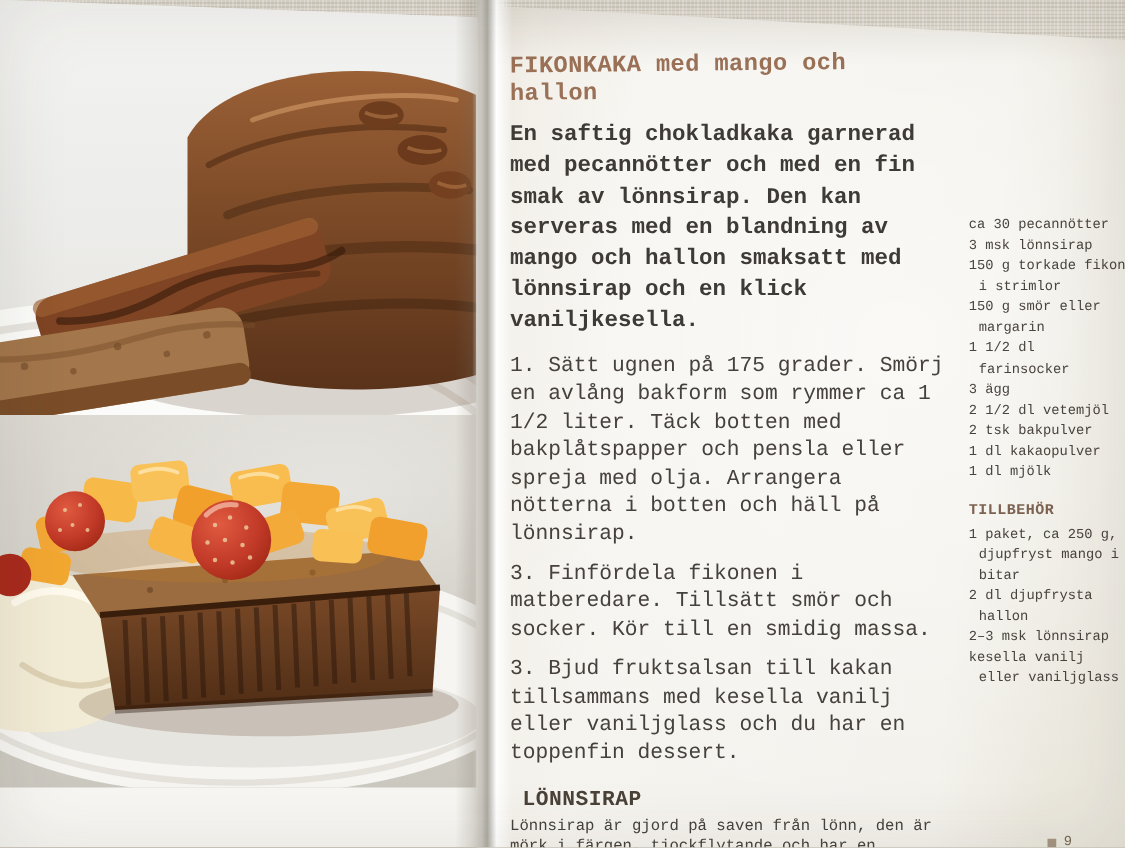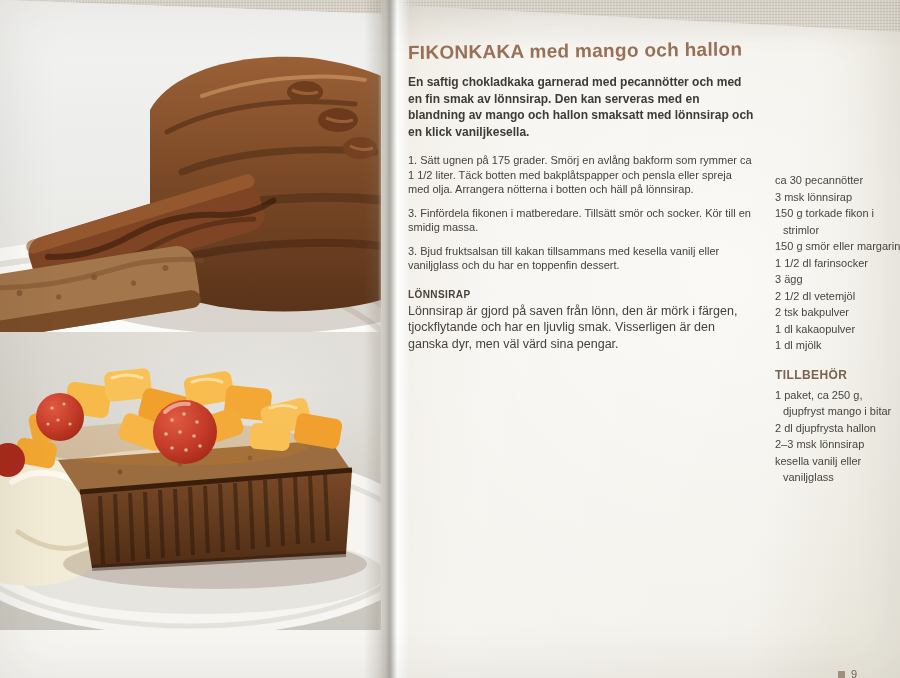--- a/index.html
+++ b/index.html
@@ -1,18 +1,18 @@
 <!DOCTYPE html>
 <html><head>
 <meta charset="utf-8">
 <style>
   html,body{margin:0;padding:0;background:#b9b4aa;}
   .stage{
     position:relative;width:900px;height:678px;overflow:hidden;
-    font-family:Liberation Sans, sans-serif;
+    font-family:Liberation Mono, monospace;
     background:#d6d1c7;
   }
   
   .linen{
     position:absolute;inset:0;z-index:0;
     background-image:
       repeating-linear-gradient(90deg, rgba(255,255,255,.25) 0 1px, rgba(0,0,0,0) 1px 3px),
       repeating-linear-gradient(0deg, rgba(125,115,95,.16) 0 1px, rgba(0,0,0,0) 1px 3px),
       linear-gradient(180deg,#ddd8ce,#d1ccc1);
   }
@@ -54,25 +54,25 @@
     clip-path:polygon(0 0,100% 28px,100% 100%,0 100%);
   }
   .recipe{
     position:absolute;left:26px;top:38px;width:348px;color:#46413c;
   }
   .recipe-title{
     font-size:19px;font-weight:bold;letter-spacing:.3px;color:#9a7057;
     margin:0 0 10px 0;transform:rotate(-0.6deg);transform-origin:left bottom;
   }
   .recipe-intro{
-    font-size:12px;font-weight:bold;line-height:1.38;color:#3e3a36;margin:0 0 13px 0;
-  }
-  .step{font-size:11px;line-height:1.32;margin:0 0 9px 0;}
+    font-size:18px;font-weight:bold;line-height:1.38;color:#3e3a36;margin:0 0 13px 0;
+  }
+  .step{font-size:17px;line-height:1.32;margin:0 0 9px 0;}
   .note-heading{
-    font-size:10px;font-weight:bold;letter-spacing:.4px;color:#4a4238;margin:16px 0 3px 0;
+    font-size:17px;font-weight:bold;letter-spacing:.4px;color:#4a4238;margin:16px 0 3px 10px;
   }
   .note-body{font-size:12.5px;line-height:1.32;margin:0;}
   .side-col{
     position:absolute;left:393px;top:168px;width:132px;color:#4a443e;
   }
   .ingredients{list-style:none;margin:0;padding:0;font-size:11px;line-height:1.5;}
   .ingredients li{padding-left:8px;text-indent:-8px;}
   .accessories-heading{
     font-size:12px;font-weight:bold;letter-spacing:.4px;color:#7c6250;margin:14px 0 5px 0;
   }

